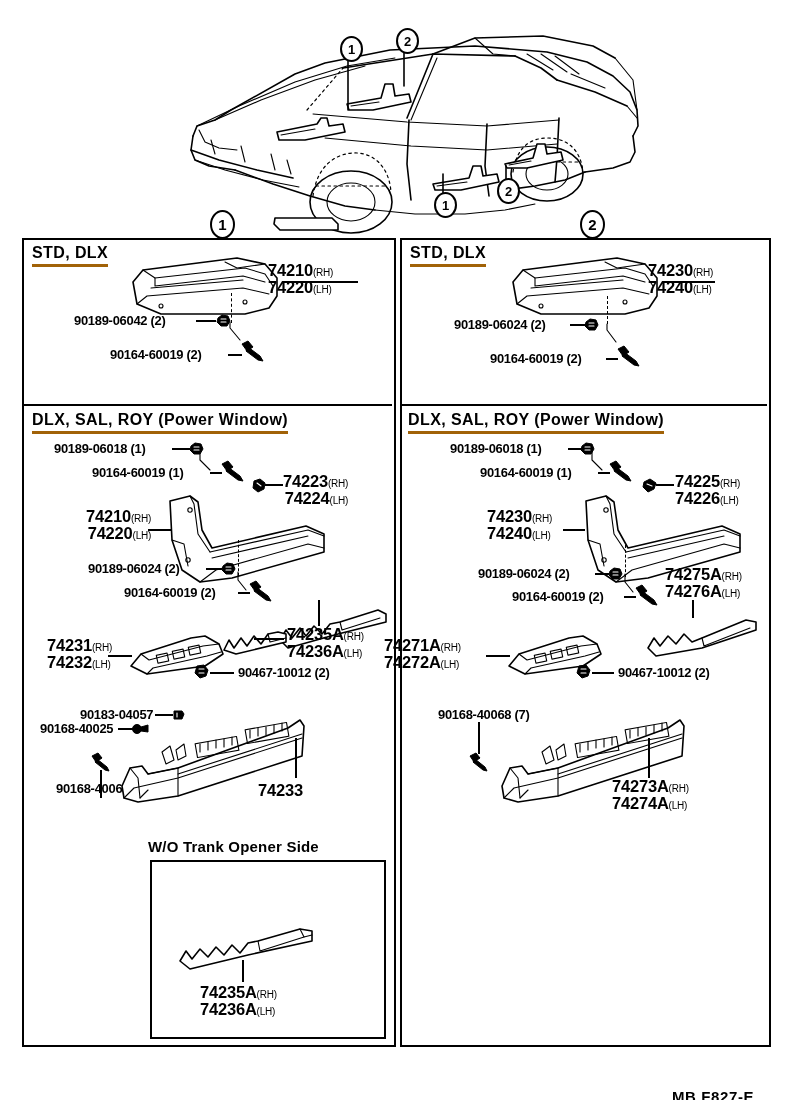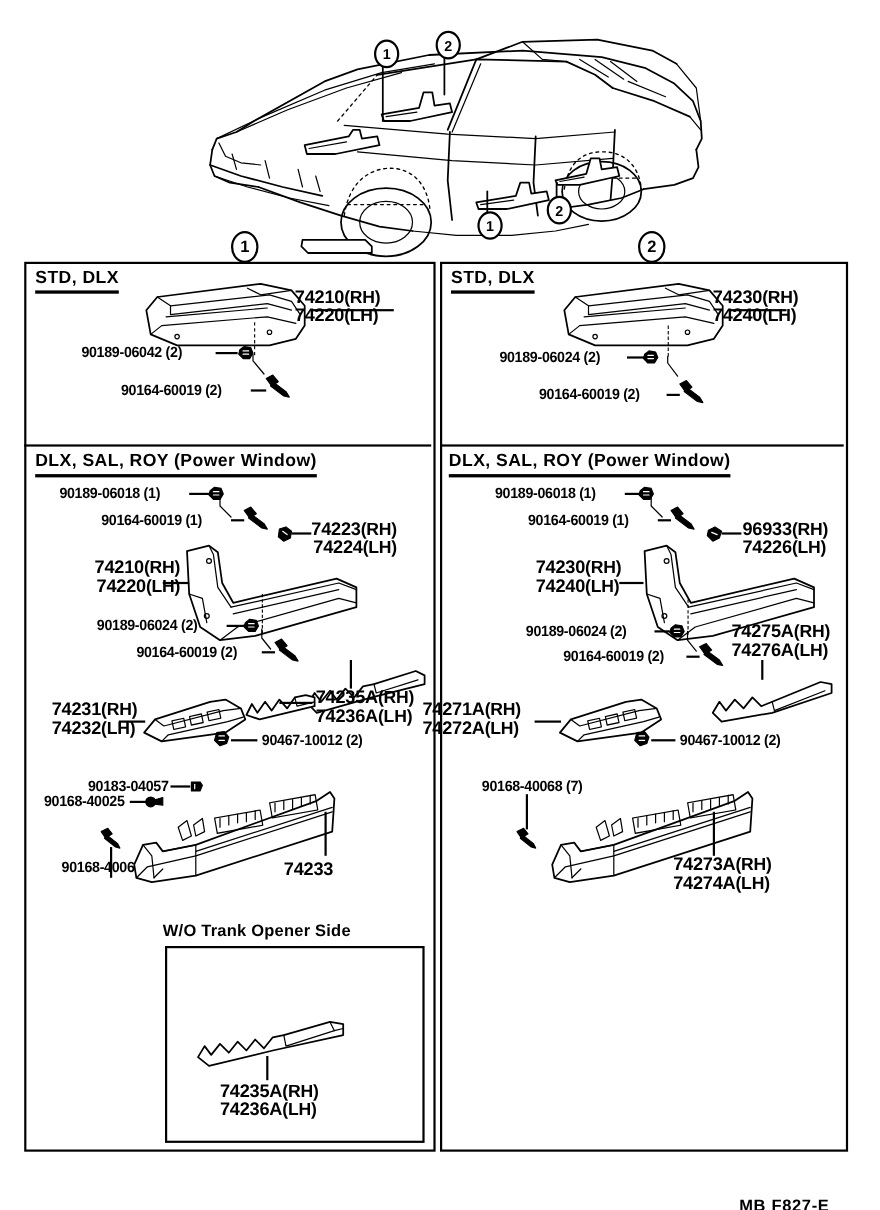--- a/index.html
+++ b/index.html
@@ -21,31 +21,31 @@
     display:flex;align-items:center;justify-content:center;
     font-weight:700;background:#fff;line-height:1;
   }
   .bubble.small{width:19px;height:22px;font-size:13px;}
   .bubble.big{width:21px;height:25px;font-size:15px;}
 
   
   .panel{position:absolute;border:2px solid #000;background:transparent;}
   .subpanel-title{
     position:absolute;font-size:16px;font-weight:700;letter-spacing:.4px;
-    white-space:nowrap;padding-bottom:2px;border-bottom:3px solid #000000;
+    white-space:nowrap;padding-bottom:2px;border-bottom:3px solid #a16207;
     line-height:1.1;
   }
   .inner-box{position:absolute;border:2px solid #000;}
 
   
   .pn{
     position:absolute;white-space:nowrap;font-weight:700;
     font-size:16.5px;line-height:1.02;letter-spacing:-0.2px;
   }
-  .pn .sfx{font-size:16px;font-weight:700;letter-spacing:-.2px;}
+  .pn .sfx{font-size:10px;font-weight:400;letter-spacing:-.2px;}
   .pn .ln{display:block;}
 
   
   .hw{
     position:absolute;white-space:nowrap;font-weight:700;
     font-size:13.5px;line-height:1;letter-spacing:-.3px;
     transform:scaleX(.96);transform-origin:left center;
   }
 
   .leader{position:absolute;background:#000;}
@@ -425,21 +425,21 @@
     <path class="fillk" d="M2,4 L8,1 L13,7 L7,11 Z"></path>
     <path class="fillk" d="M8,7 L20,16 L23,21 L18,20 L6,11 Z"></path>
   </svg>
 
   <svg class="abs" style="left:641px;top:477px;" width="18" height="18" viewBox="0 0 18 18">
     <path class="fillk" d="M3,5 L9,2 L15,6 L13,12 L7,15 L2,10 Z"></path>
     <path class="ln-t" style="stroke:#fff;" d="M6,7 L11,9"></path>
   </svg>
   <div class="leader h" style="left:656px;top:484px;width:18px;"></div>
   <div class="pn" style="left:675px;top:473px;">
-    <span class="ln"><span>96933</span><span class="sfx">(RH)</span></span>
+    <span class="ln"><span>74225</span><span class="sfx">(RH)</span></span>
     <span class="ln"><span>74226</span><span class="sfx">(LH)</span></span>
   </div>
 
   <svg class="abs" style="left:574px;top:490px;" width="180" height="110" viewBox="0 0 180 110">
     <path class="fillw" d="M12,11 L32,6 L40,12 L44,40 L54,58 L148,36 L166,44 L166,62 L74,88 L42,92 L24,80 L14,50 Z"></path>
     <path class="ln-t" d="M32,6 L36,14 L40,44 L52,62"></path>
     <path class="ln-t" d="M14,50 L26,54 L30,76"></path>
     <path class="ln-t" d="M52,62 L150,40 L166,46"></path>
     <path class="ln-t" d="M54,68 L150,46"></path>
     <path class="ln-t" d="M42,92 L58,80 L150,54 L166,58"></path>

